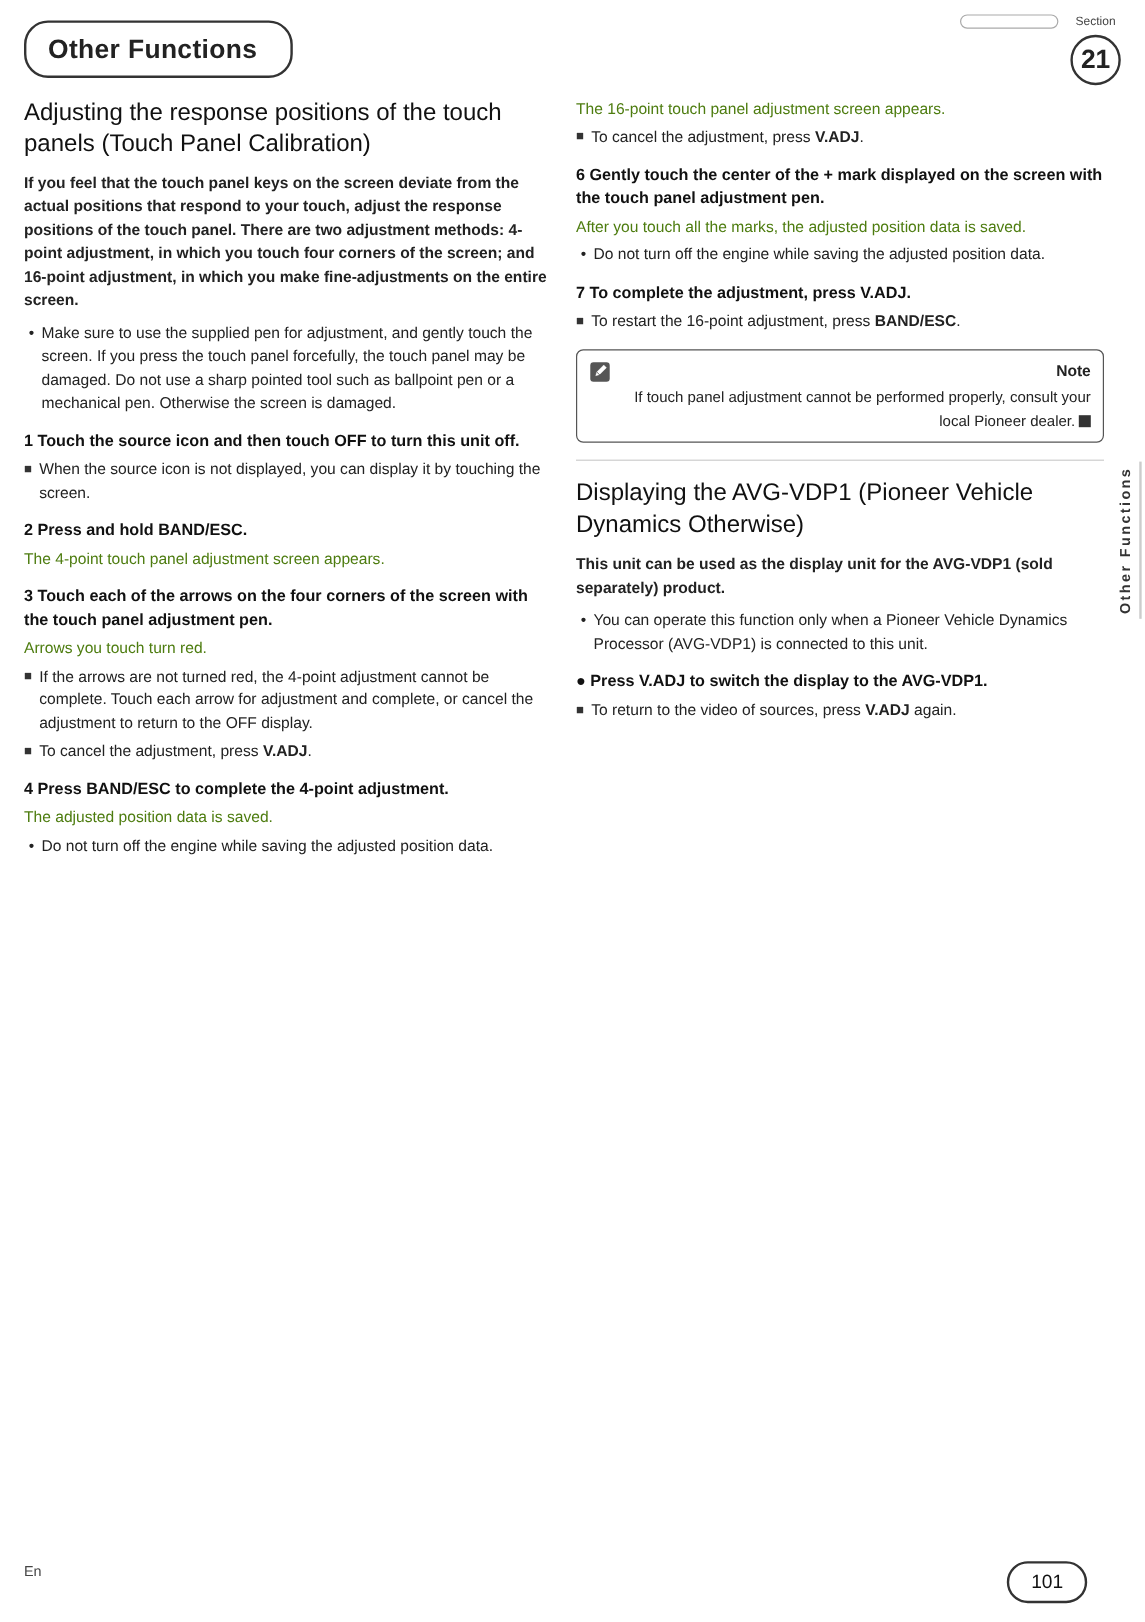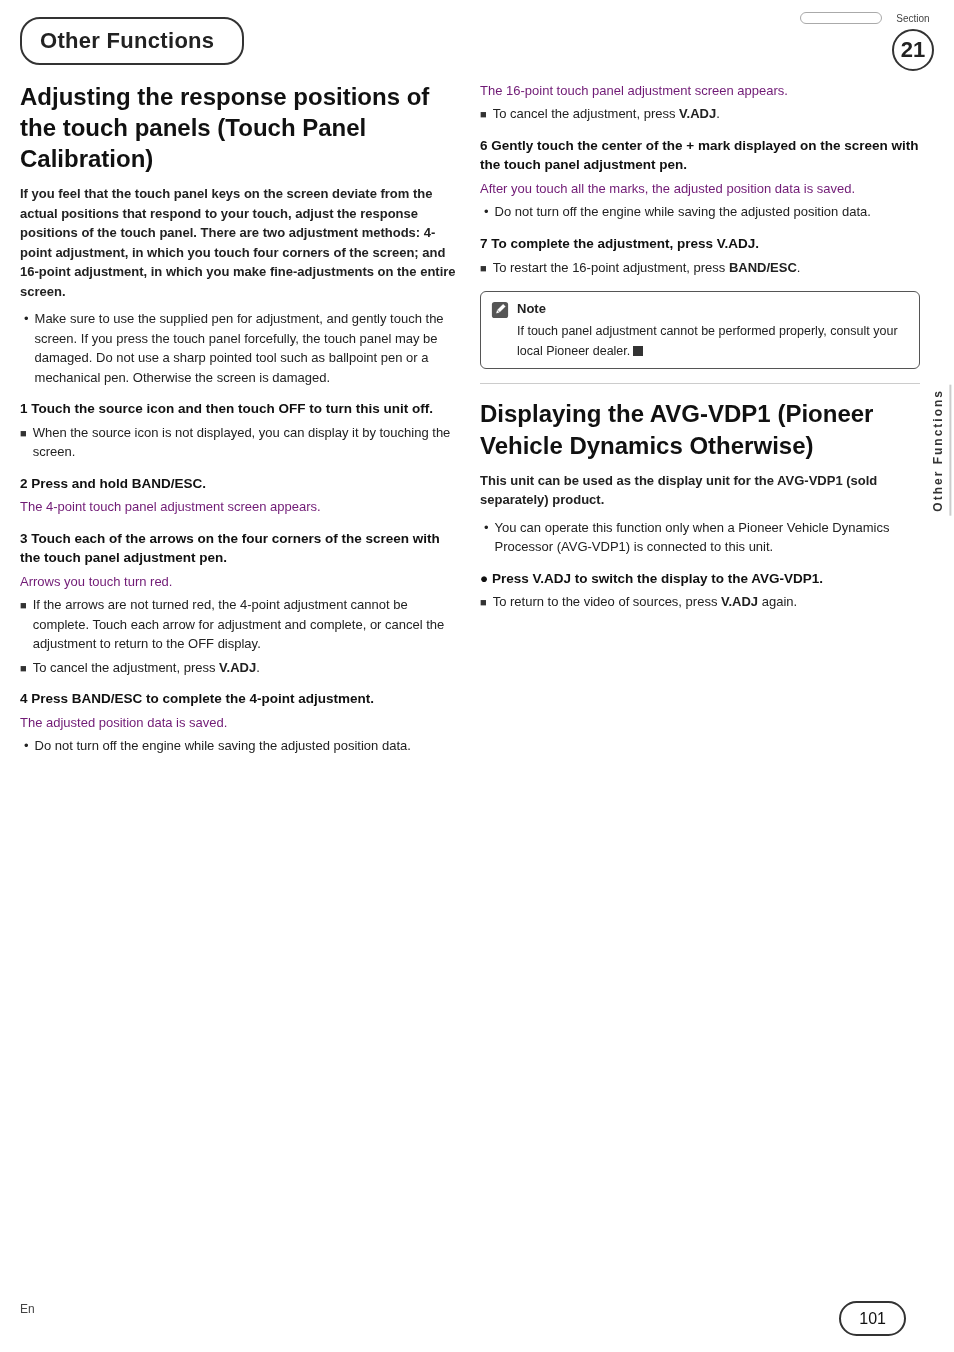--- a/index.html
+++ b/index.html
@@ -95,22 +95,22 @@
       flex: 1;
       max-width: 440px;
     }
 
     .right-column {
       flex: 1;
       max-width: 440px;
     }
 
     .section-title {
-      font-size: 24px;
-      font-weight: bold;
+      font-size: 20px;
+      font-weight: normal;
       line-height: 1.3;
       margin-bottom: 10px;
       color: #111;
     }
 
     .body-text {
       font-size: 13px;
       line-height: 1.5;
       color: #222;
       margin-bottom: 8px;
@@ -140,21 +140,21 @@
       font-weight: bold;
       font-size: 13.5px;
       margin-top: 12px;
       margin-bottom: 4px;
       color: #111;
     }
 
     .step-body {
       font-size: 13px;
       line-height: 1.5;
-      color: #701a75;
+      color: #4d7c0f;
       margin-bottom: 4px;
     }
 
     .square-bullet {
       display: flex;
       gap: 6px;
       margin-bottom: 4px;
       align-items: flex-start;
     }
 
@@ -172,20 +172,21 @@
     }
 
     .note-box {
       border: 1.5px solid #555;
       border-radius: 6px;
       padding: 8px 10px;
       margin: 14px 0;
       display: flex;
       gap: 8px;
       align-items: flex-start;
+      text-align: right;
     }
 
     .note-icon {
       font-size: 14px;
       color: #444;
       flex-shrink: 0;
       margin-top: 1px;
     }
 
     .note-content {}

